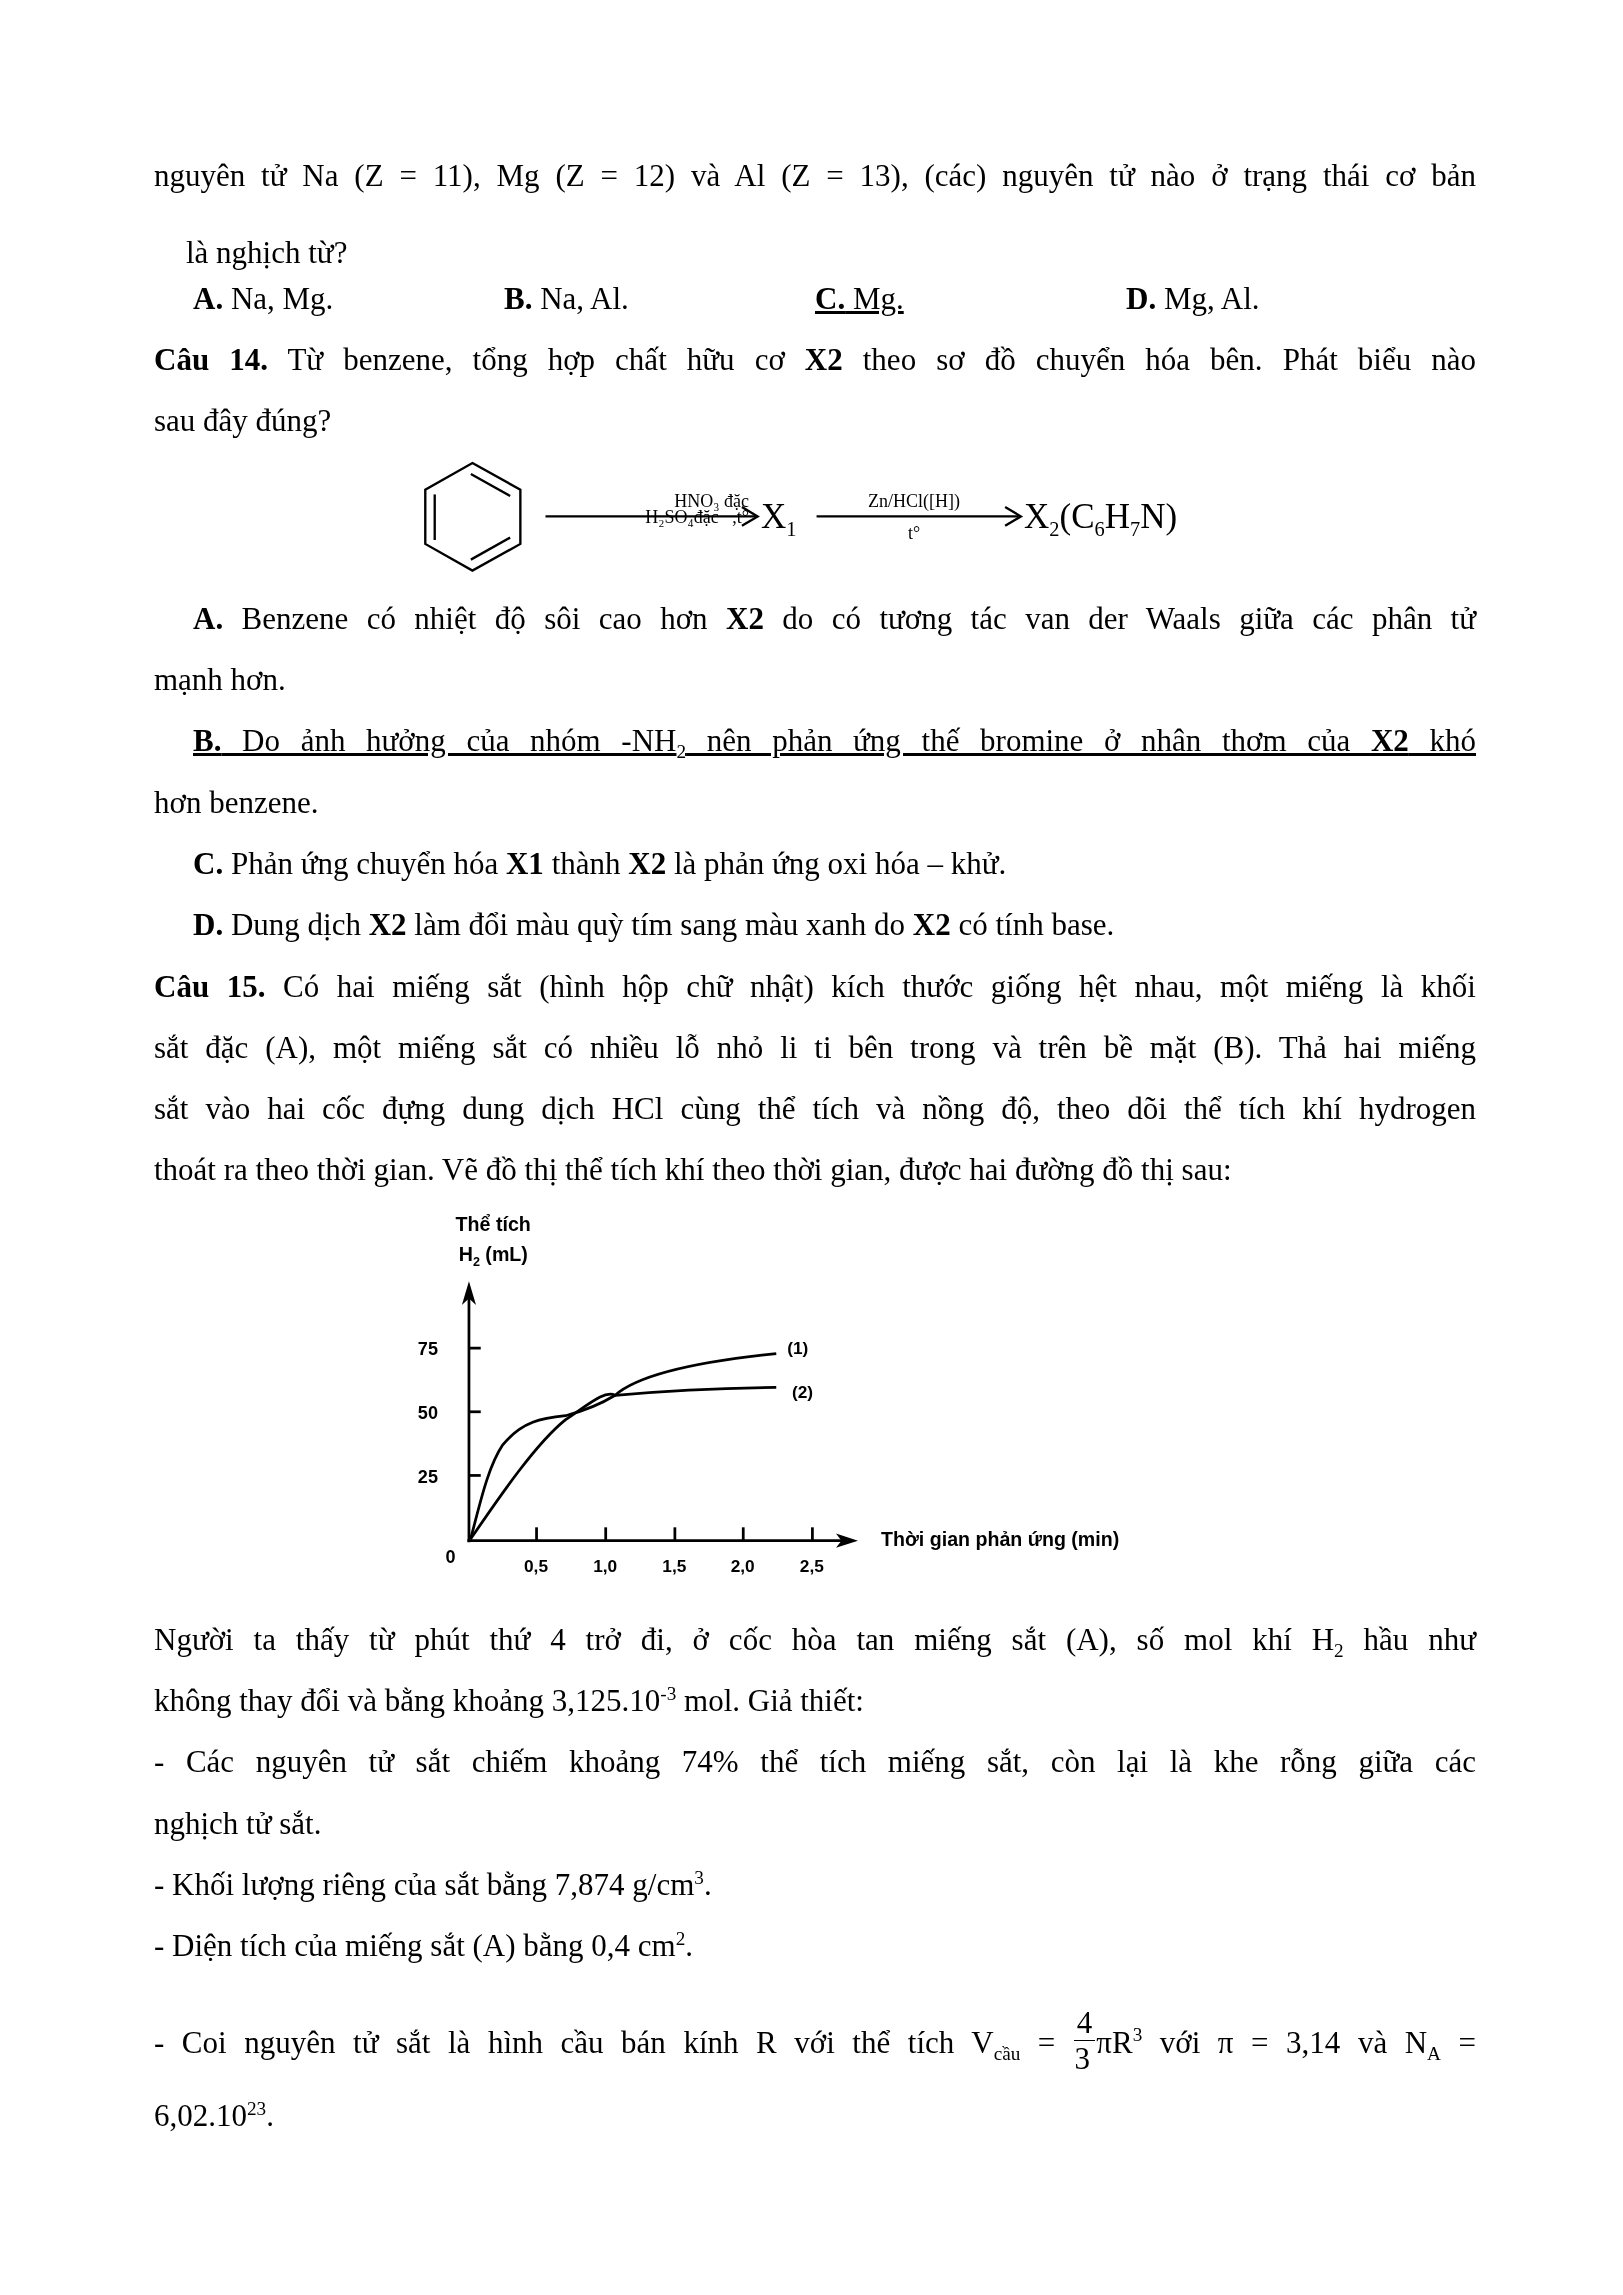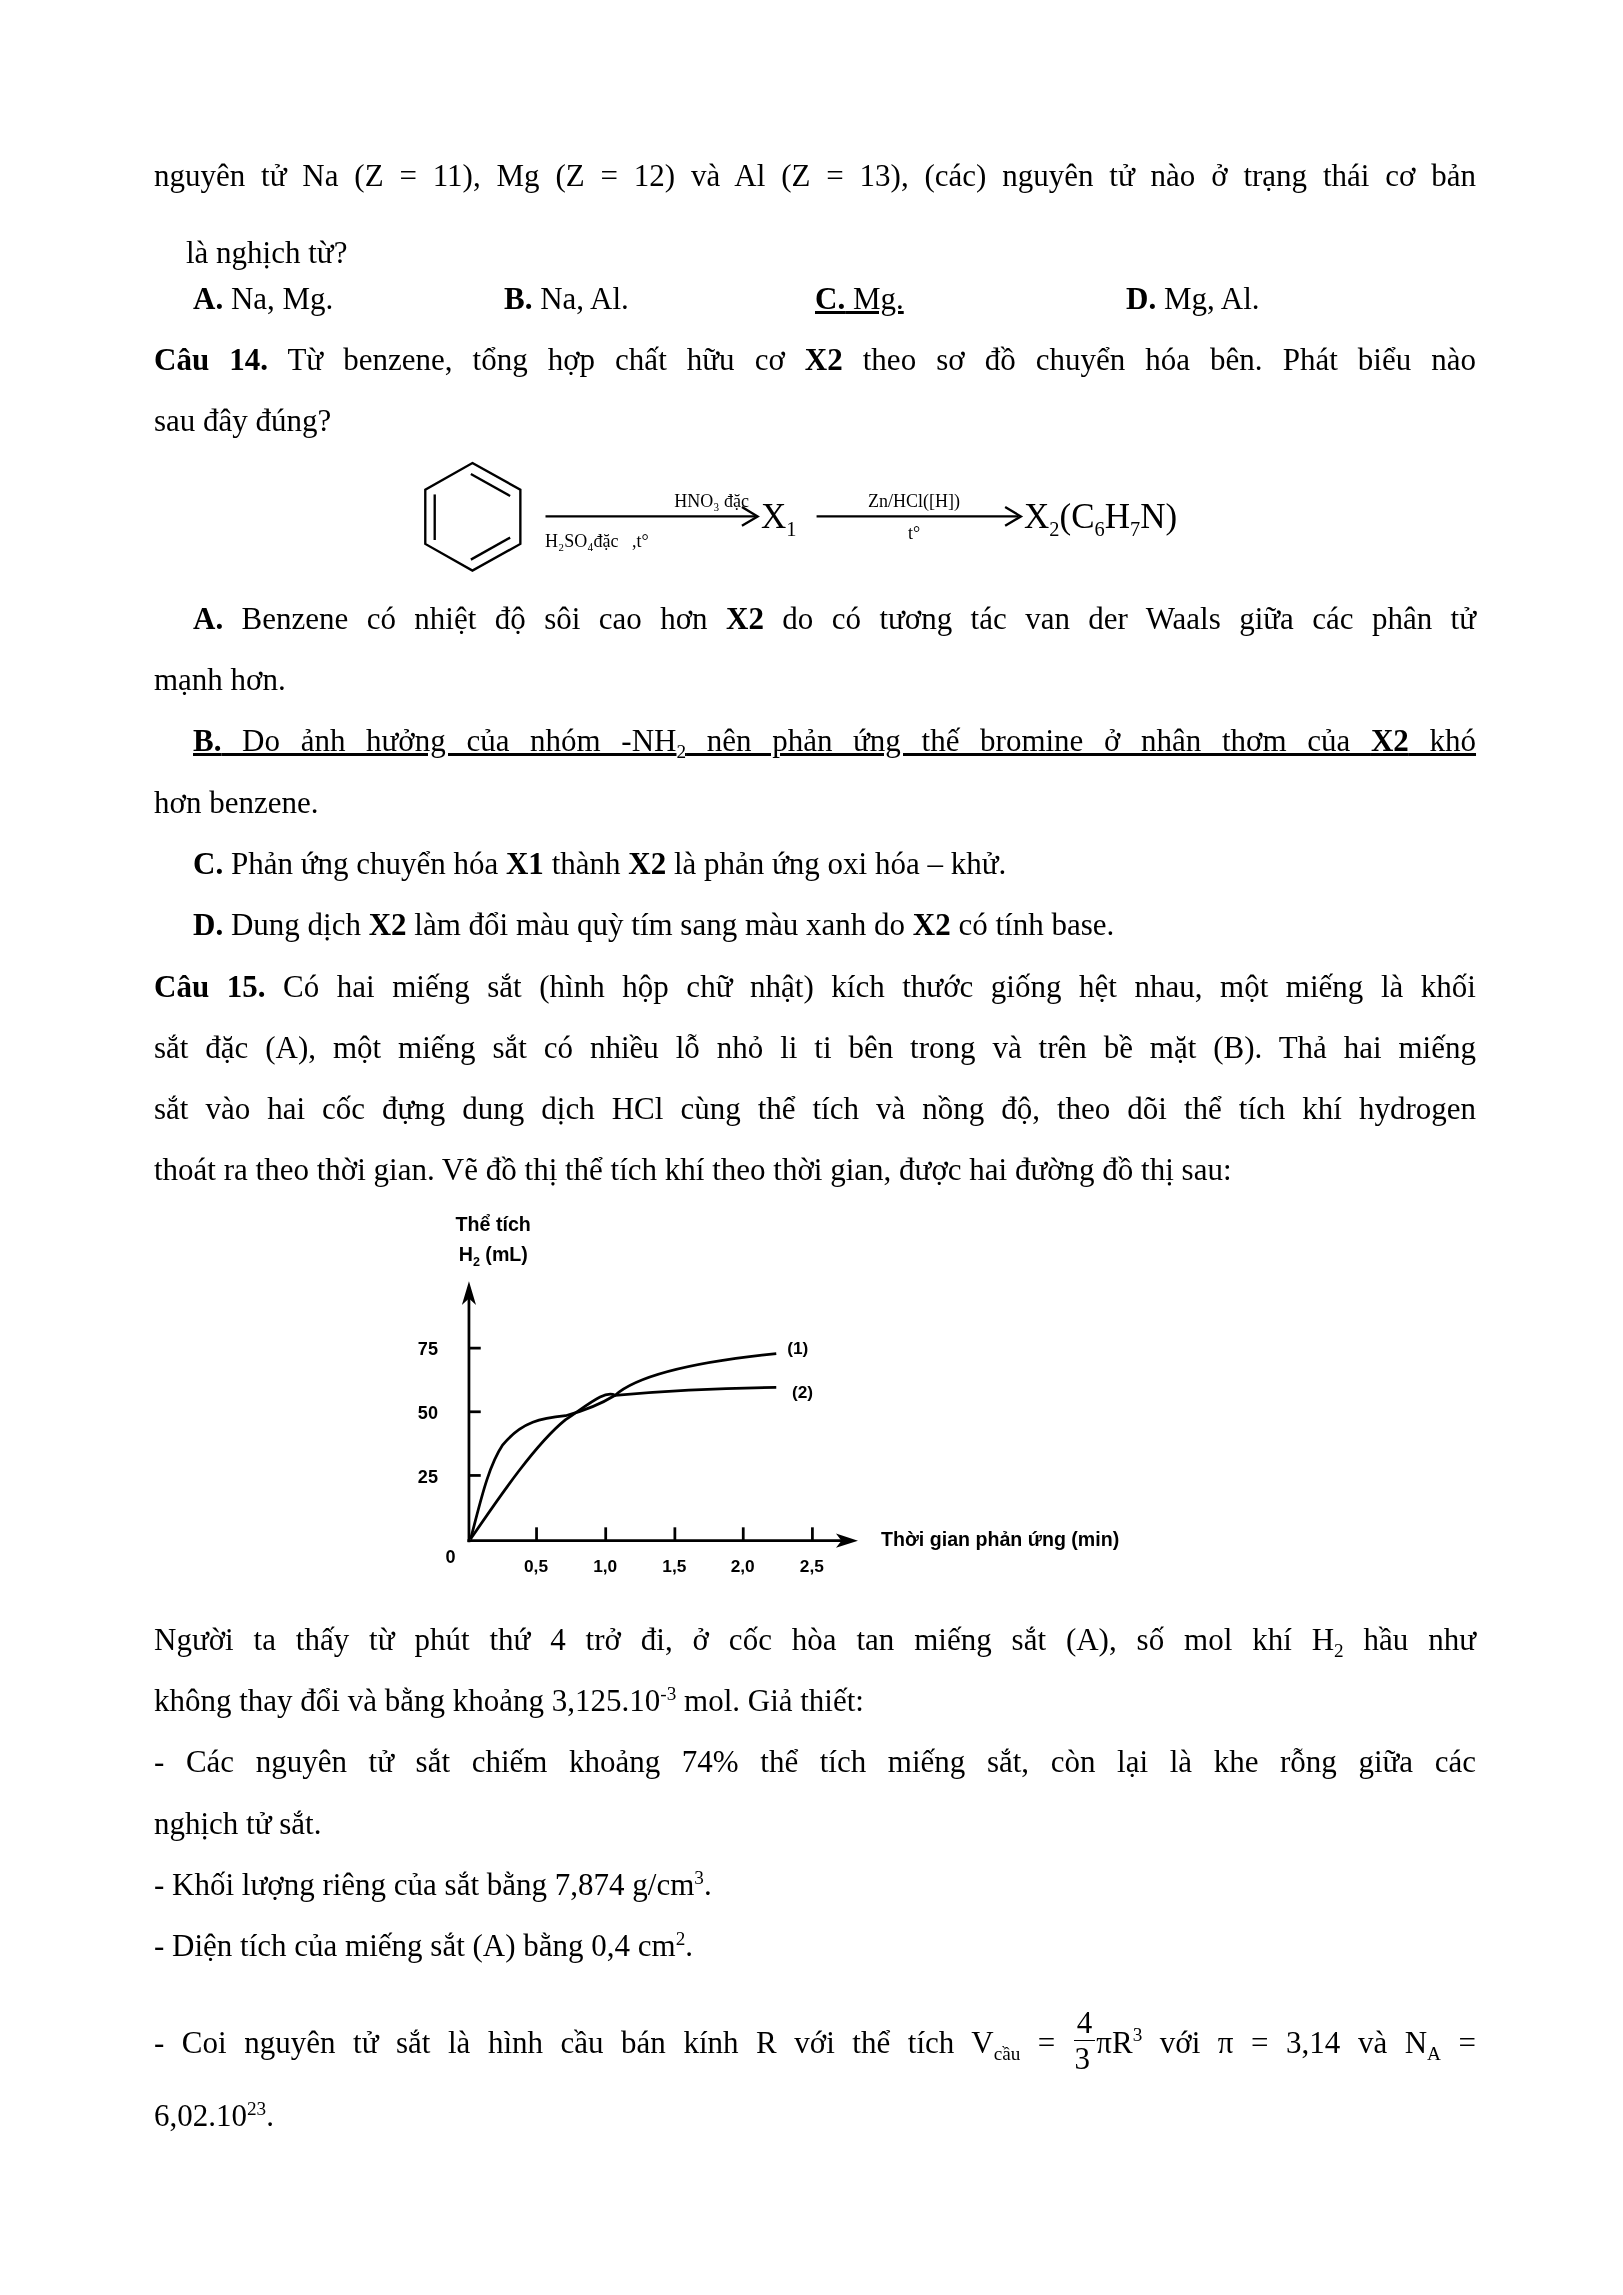--- a/index.html
+++ b/index.html
@@ -44,21 +44,21 @@
       <line x1="80" y1="133" x2="130" y2="105"></line>
 
       <line x1="175" y1="78" x2="442" y2="78"></line>
       <polyline points="425,66 445,78 425,90"></polyline>
 
       <line x1="520" y1="78" x2="777" y2="78"></line>
       <polyline points="760,66 780,78 760,90"></polyline>
     </g>
   </svg>
   <div style="position:absolute;left:137px;top:36px;width:204px;text-align:right;font-size:18px;line-height:20.4px;">HNO₃ đặc</div>
-  <div style="position:absolute;left:137px;top:76px;width:204px;text-align:left;font-size:18px;line-height:20.4px;white-space:pre;">H₂SO₄đặc   ,t°</div>
+  <div style="position:absolute;left:137px;top:52px;width:204px;text-align:right;font-size:18px;line-height:20.4px;white-space:pre;">H₂SO₄đặc   ,t°</div>
   <div style="position:absolute;left:353px;top:41px;font-size:35px;line-height:41px;">
     <span>X</span><sub style="font-size:20.4px;">1</sub>
   </div>
   <div style="position:absolute;left:408px;top:36px;width:196px;text-align:center;font-size:18px;line-height:20.4px;">Zn/HCl([H])</div>
   <div style="position:absolute;left:408px;top:68px;width:196px;text-align:center;font-size:18px;line-height:20.4px;">t°</div>
   <div style="position:absolute;left:616px;top:41px;font-size:35px;line-height:41px;white-space:nowrap;">
     <span>X</span><sub style="font-size:20.4px;">2</sub><span>(C</span><sub style="font-size:20.4px;">6</sub><span>H</span><sub style="font-size:20.4px;">7</sub><span>N)</span>
   </div>
 </div>
 

